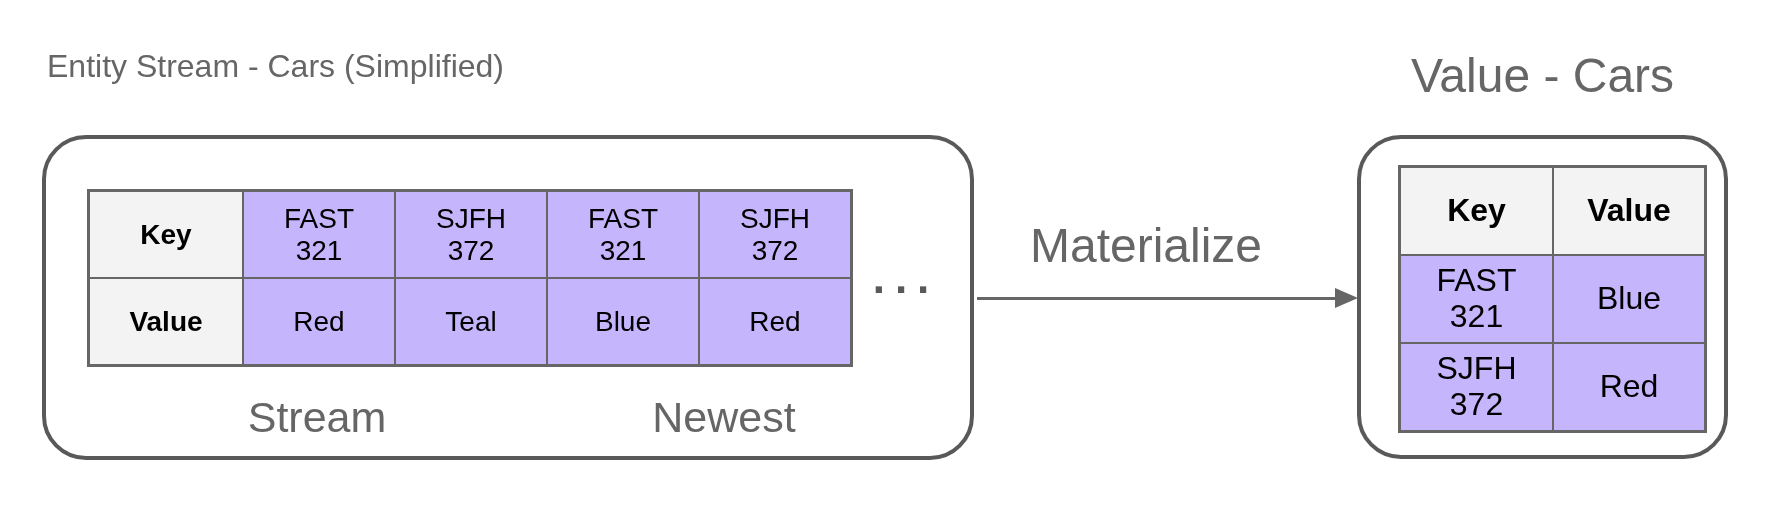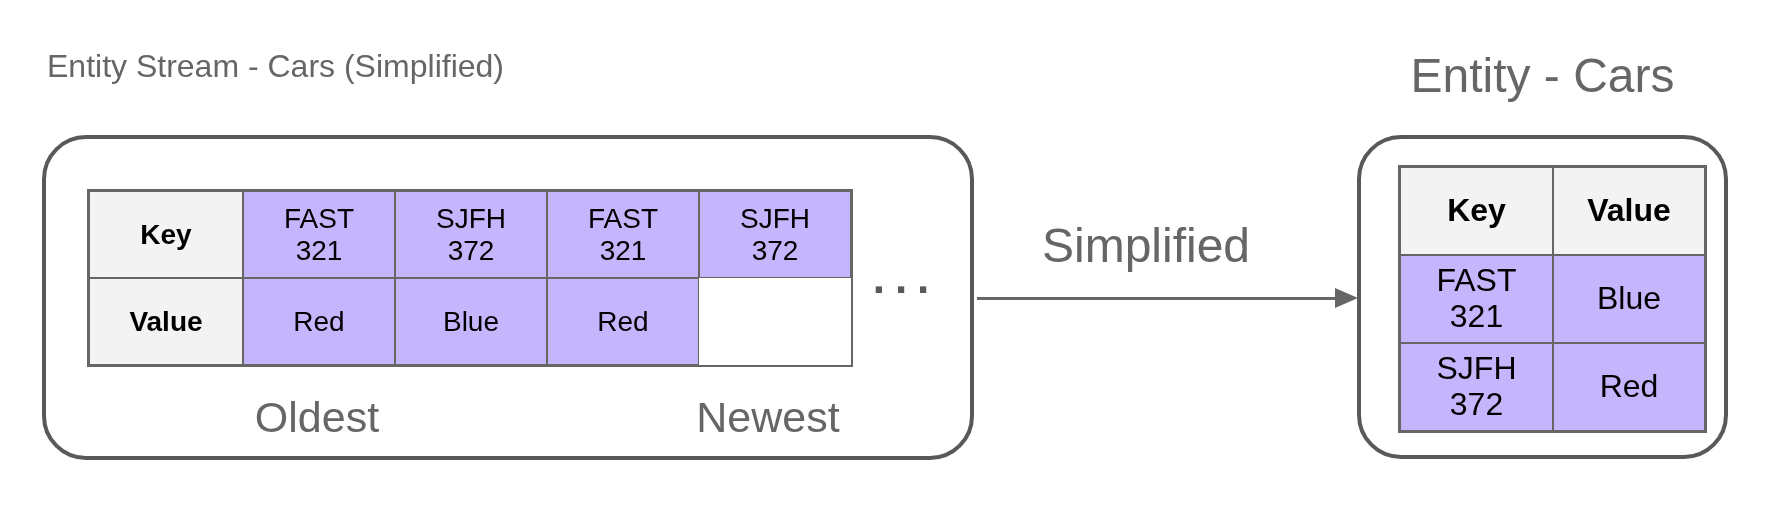--- a/index.html
+++ b/index.html
@@ -67,21 +67,21 @@
     font-size:44px; font-weight:bold; letter-spacing:10px;
     line-height:1; color:var(--box-border,#595959);
   }
 
   .oldest-label, .newest-label {
     position:absolute; top:396px;
     transform:translateX(-50%);
     font-size:43px; line-height:1; white-space:nowrap;
   }
   .oldest-label { left:317px; }
-  .newest-label { left:768px; }
+  .newest-label { left:724px; }
 
   .materialize-label {
     position:absolute; left:1146px; top:222px;
     transform:translateX(-50%);
     font-size:48px; line-height:1; white-space:nowrap;
   }
 
   .arrow-line {
     position:absolute; left:977px; top:296.5px;
     width:360px; height:3px;
@@ -93,47 +93,48 @@
     border-left:23px solid var(--table-border,#666666);
     border-top:10.5px solid transparent;
     border-bottom:10.5px solid transparent;
   }
 </style>
 </head>
 <body>
 
 <div class="panel-title-left gray-label">Entity Stream - Cars (Simplified)</div>
 
-<div class="panel-title-right gray-label">Entity - Cars</div>
+<div class="panel-title-right gray-label">Value - Cars</div>
 
 <div class="box box-left"></div>
 
 <div class="grid-table stream-table">
     <div class="cell header">Key</div>
     <div class="cell">FAST
 321</div>
     <div class="cell">SJFH
 372</div>
     <div class="cell">FAST
 321</div>
     <div class="cell">SJFH
 372</div>
     <div class="cell header">Value</div>
     <div class="cell">Red</div>
+    <div class="cell">Teal</div>
     <div class="cell">Blue</div>
     <div class="cell">Red</div>
   </div>
 
 <div class="ellipsis">...</div>
 
-<div class="oldest-label gray-label">Oldest</div>
+<div class="oldest-label gray-label">Stream</div>
 
 <div class="newest-label gray-label">Newest</div>
 
-<div class="materialize-label gray-label">Simplified</div>
+<div class="materialize-label gray-label">Materialize</div>
 
 <div class="arrow-line"></div>
 
 <div class="arrow-head"></div>
 
 <div class="box box-right"></div>
 
 <div class="grid-table cars-table">
     <div class="cell header">Key</div>
     <div class="cell header">Value</div>

